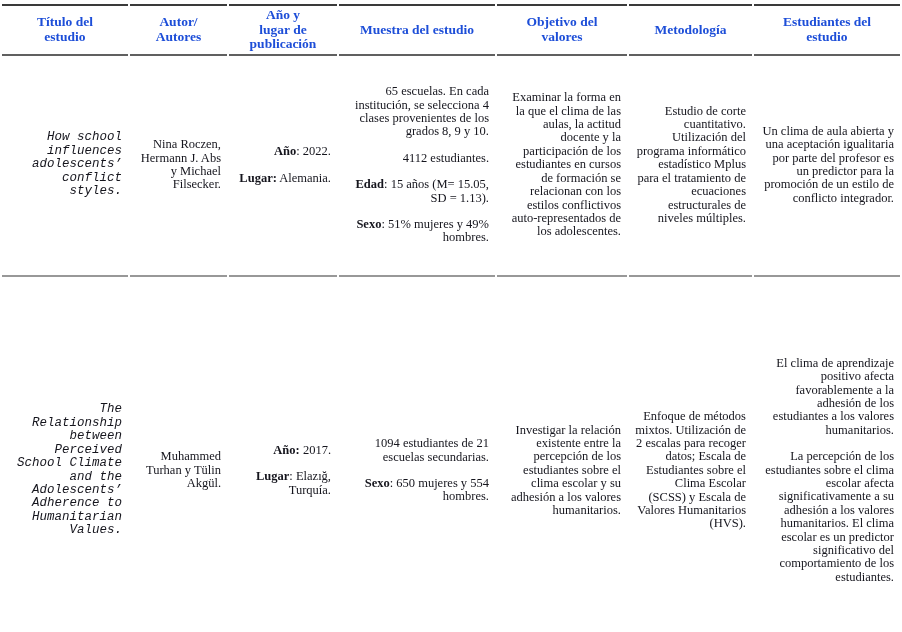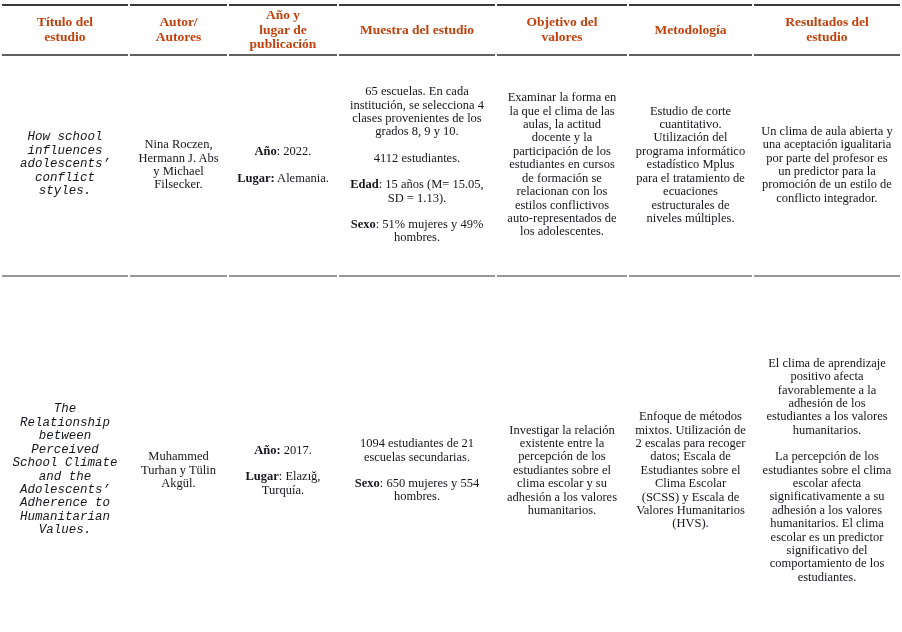--- a/index.html
+++ b/index.html
@@ -22,29 +22,29 @@
   th {
     font-size: 13.5px;
     font-weight: bold;
     text-align: center;
     vertical-align: middle;
     height: 50px;
     padding: 2px 4px;
     border-top: 2px solid #3a3a3a;
     border-bottom: 2px solid #606060;
     white-space: pre-line;
-    color: #c2410c;
+    color: #1d4ed8;
     line-height: 14.5px;
   }
   td {
     font-size: 12.5px;
     line-height: 13.4px;
     vertical-align: middle;
     padding: 4px 6px;
-    text-align: center;
+    text-align: right;
   }
   tbody tr.row-0 td { height: 221px; border-bottom: 2px solid #989898; }
   tbody tr.row-1 td { height: 391px; border-bottom: 3px solid #f9a8d4; }
   td p { margin: 0 0 13px 0; }
   td p:last-child { margin-bottom: 0; }
   td.cell-titulo { font-style: italic; font-family: Liberation Mono, monospace; }
   .bold { font-weight: bold; }
 </style>
 </head>
 <body>
@@ -66,21 +66,21 @@
 estudio</th>
         <th>Autor/
 Autores</th>
         <th>Año y
 lugar de
 publicación</th>
         <th>Muestra del estudio</th>
         <th>Objetivo del
 valores</th>
         <th>Metodología</th>
-        <th>Resultados del
+        <th>Estudiantes del
 estudio</th>
       </tr>
     </thead>
     <tbody>
         <tr class="row-0">
           <td class="cell-titulo">
             <p><span>How school influences adolescents’ conflict styles.</span></p>
           </td>
           <td class="cell-autores">
             <p><span>Nina Roczen, Hermann J. Abs y Michael Filsecker.</span></p>

